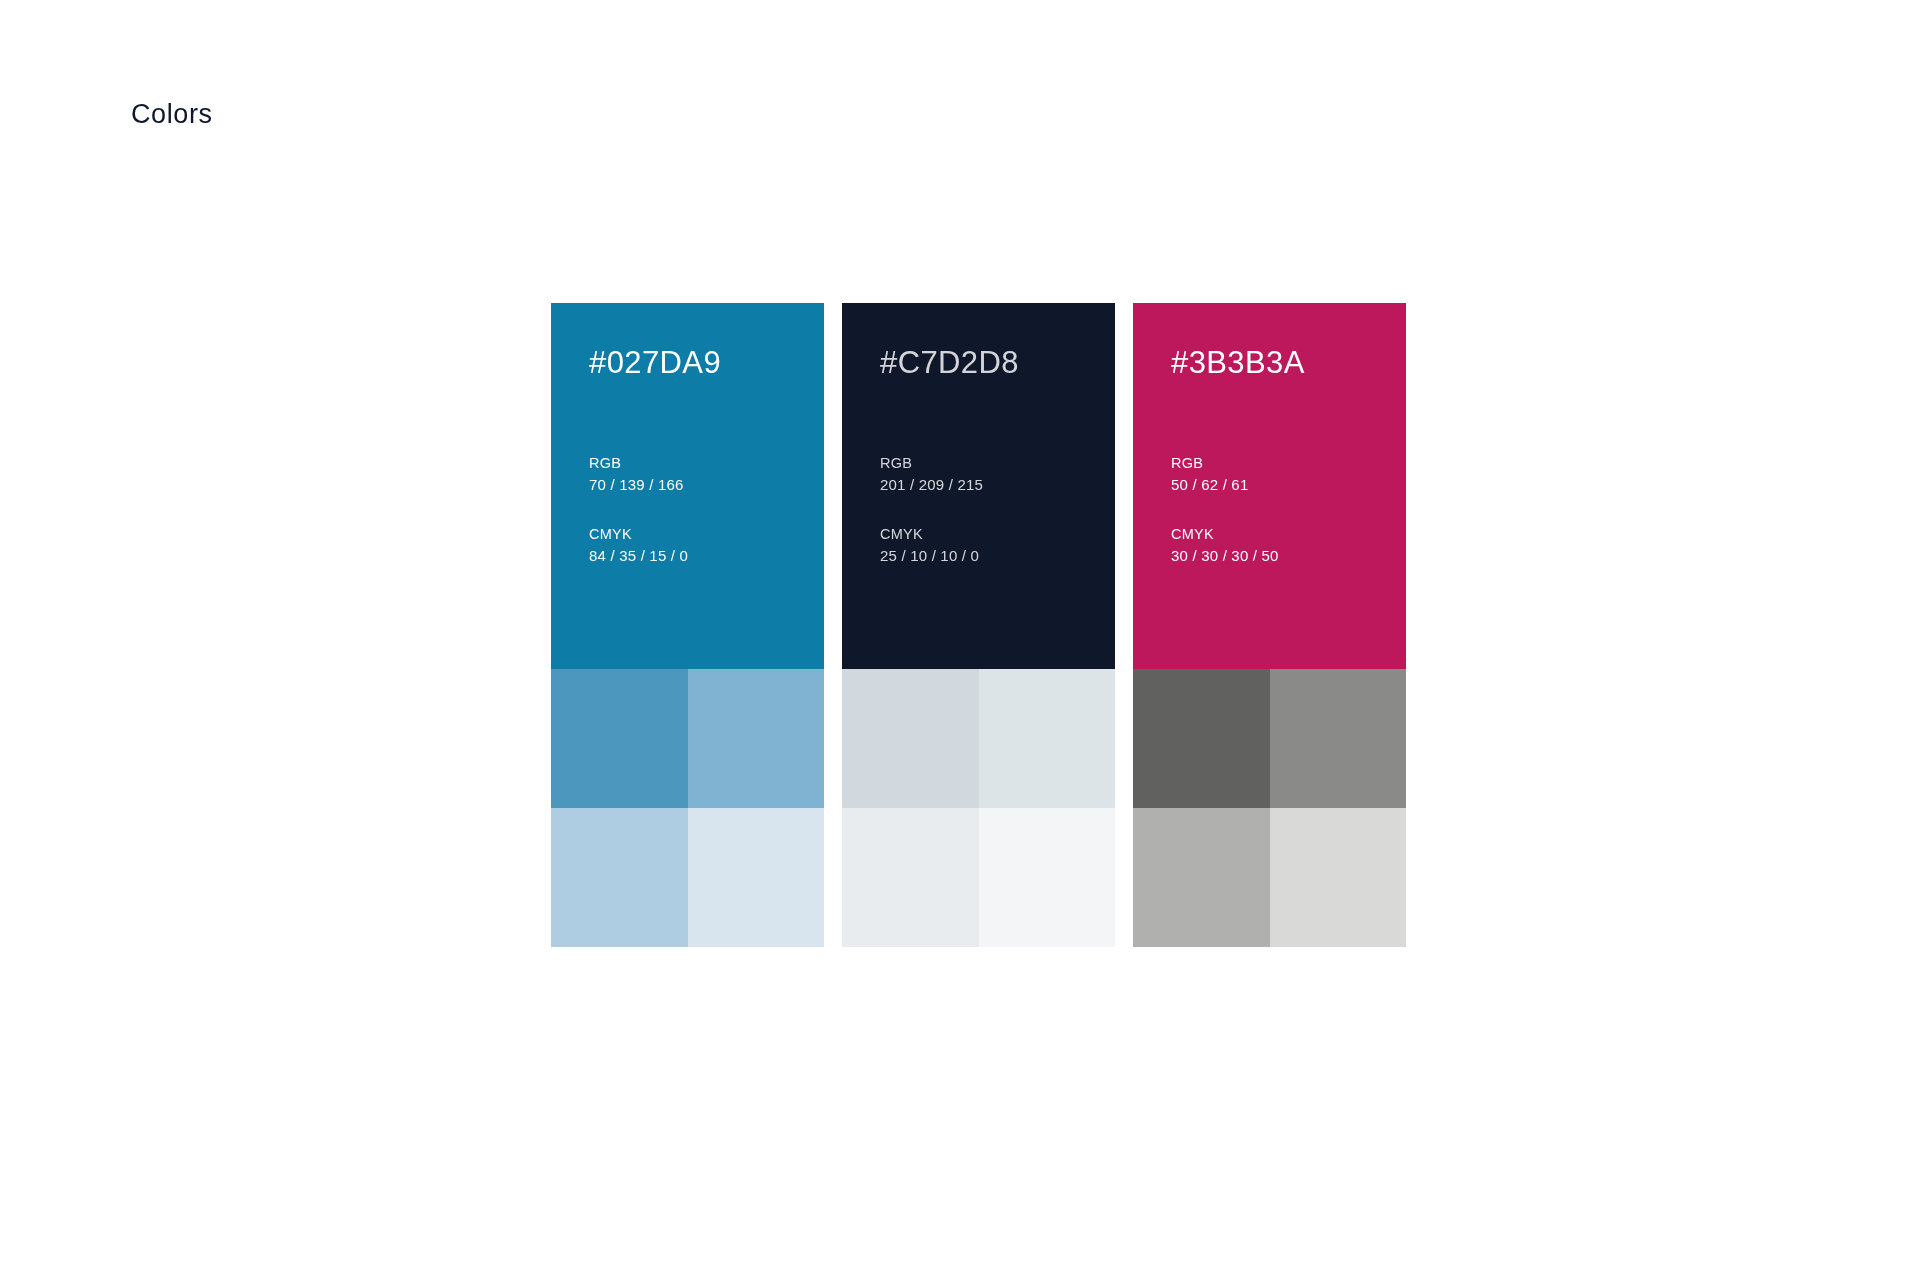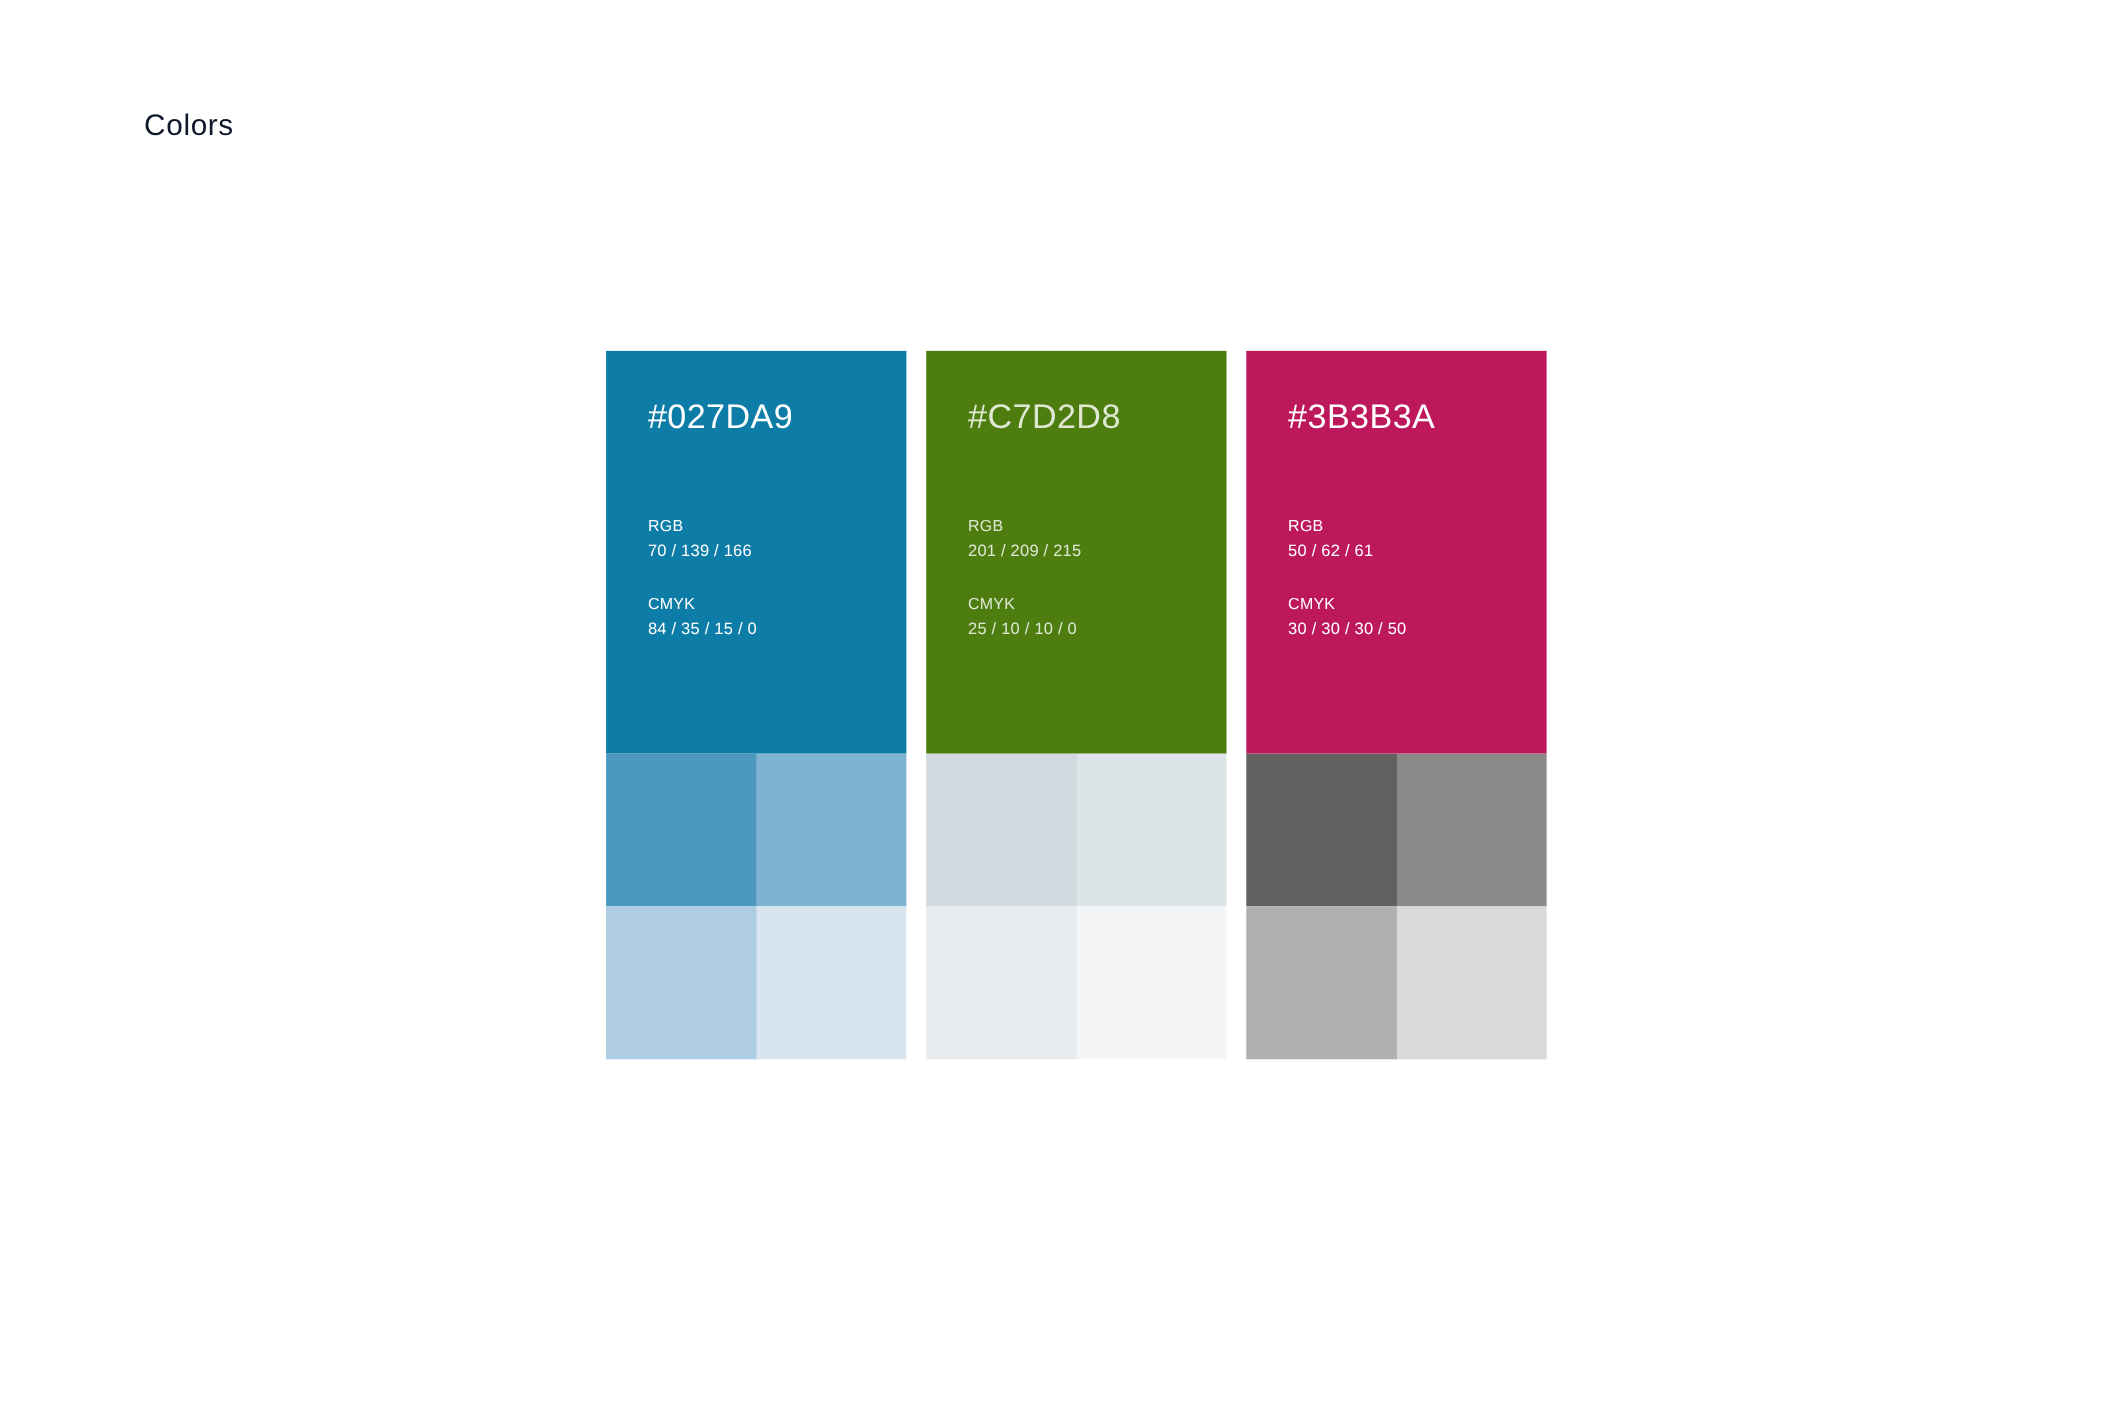--- a/index.html
+++ b/index.html
@@ -34,21 +34,20 @@
     left: 551px;
     top: 303px;
     display: flex;
     gap: 18px;
   }
 
   .swatch-card {
     width: 273px;
     display: flex;
     flex-direction: column;
-    margin-top: 16px;
   }
 
   .swatch-main {
     height: 366px;
     position: relative;
     box-sizing: border-box;
     padding: 44px 38px 0 38px;
   }
 
   .swatch-hex {
@@ -123,21 +122,21 @@
         </div>
       </div>
       <div class="tint-grid">
         <div class="tint-cell" style="background: rgb(75, 151, 190);"></div>
         <div class="tint-cell" style="background: rgb(127, 179, 209);"></div>
         <div class="tint-cell" style="background: rgb(174, 205, 227);"></div>
         <div class="tint-cell" style="background: rgb(216, 228, 238);"></div>
       </div>
     </div>
     <div class="swatch-card">
-      <div class="swatch-main" style="background: #4d7c0f;">
+      <div class="swatch-main" style="background: #0f172a;">
         <div class="swatch-hex text-soft">#C7D2D8</div>
         <div class="swatch-meta">
           <div class="meta-group">
             <div class="meta-label text-soft">RGB</div>
             <div class="meta-value text-soft">201 / 209 / 215</div>
           </div>
           <div class="meta-group">
             <div class="meta-label text-soft">CMYK</div>
             <div class="meta-value text-soft">25 / 10 / 10 / 0</div>
           </div>

